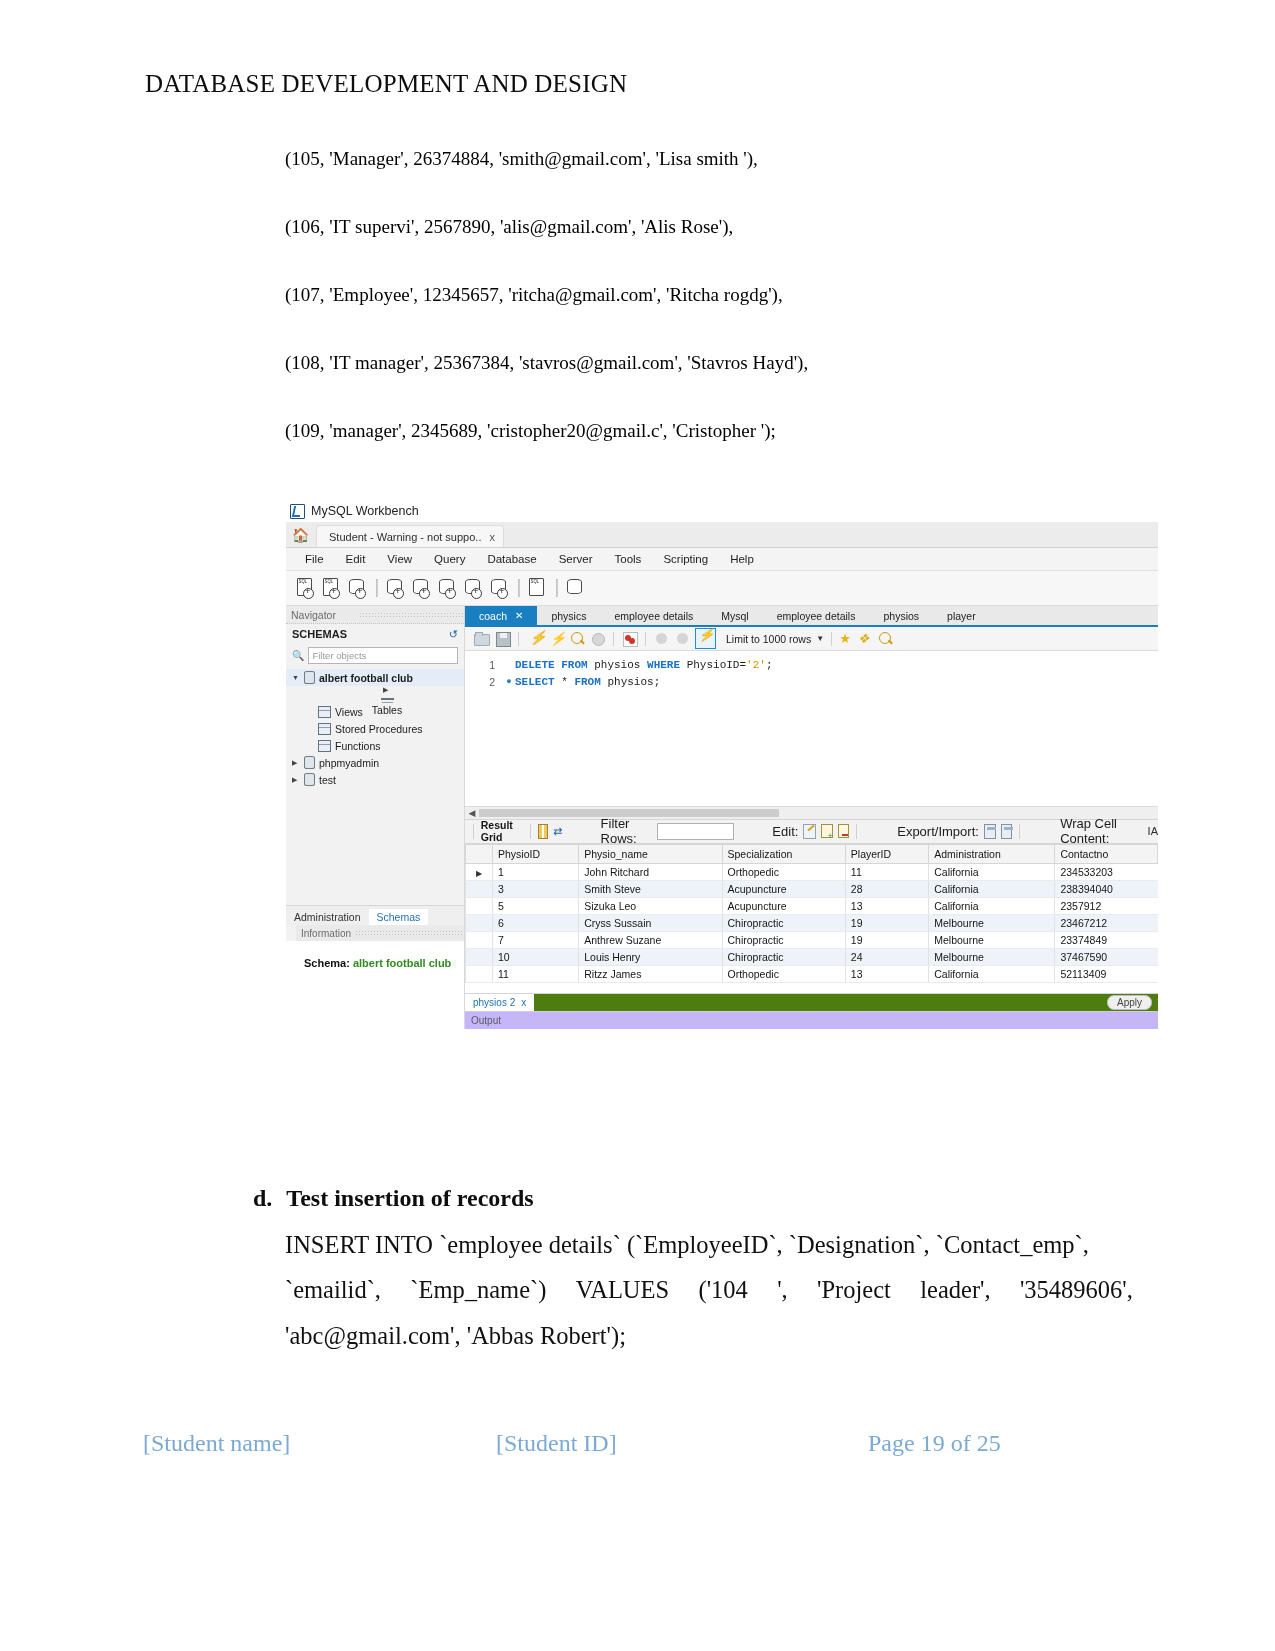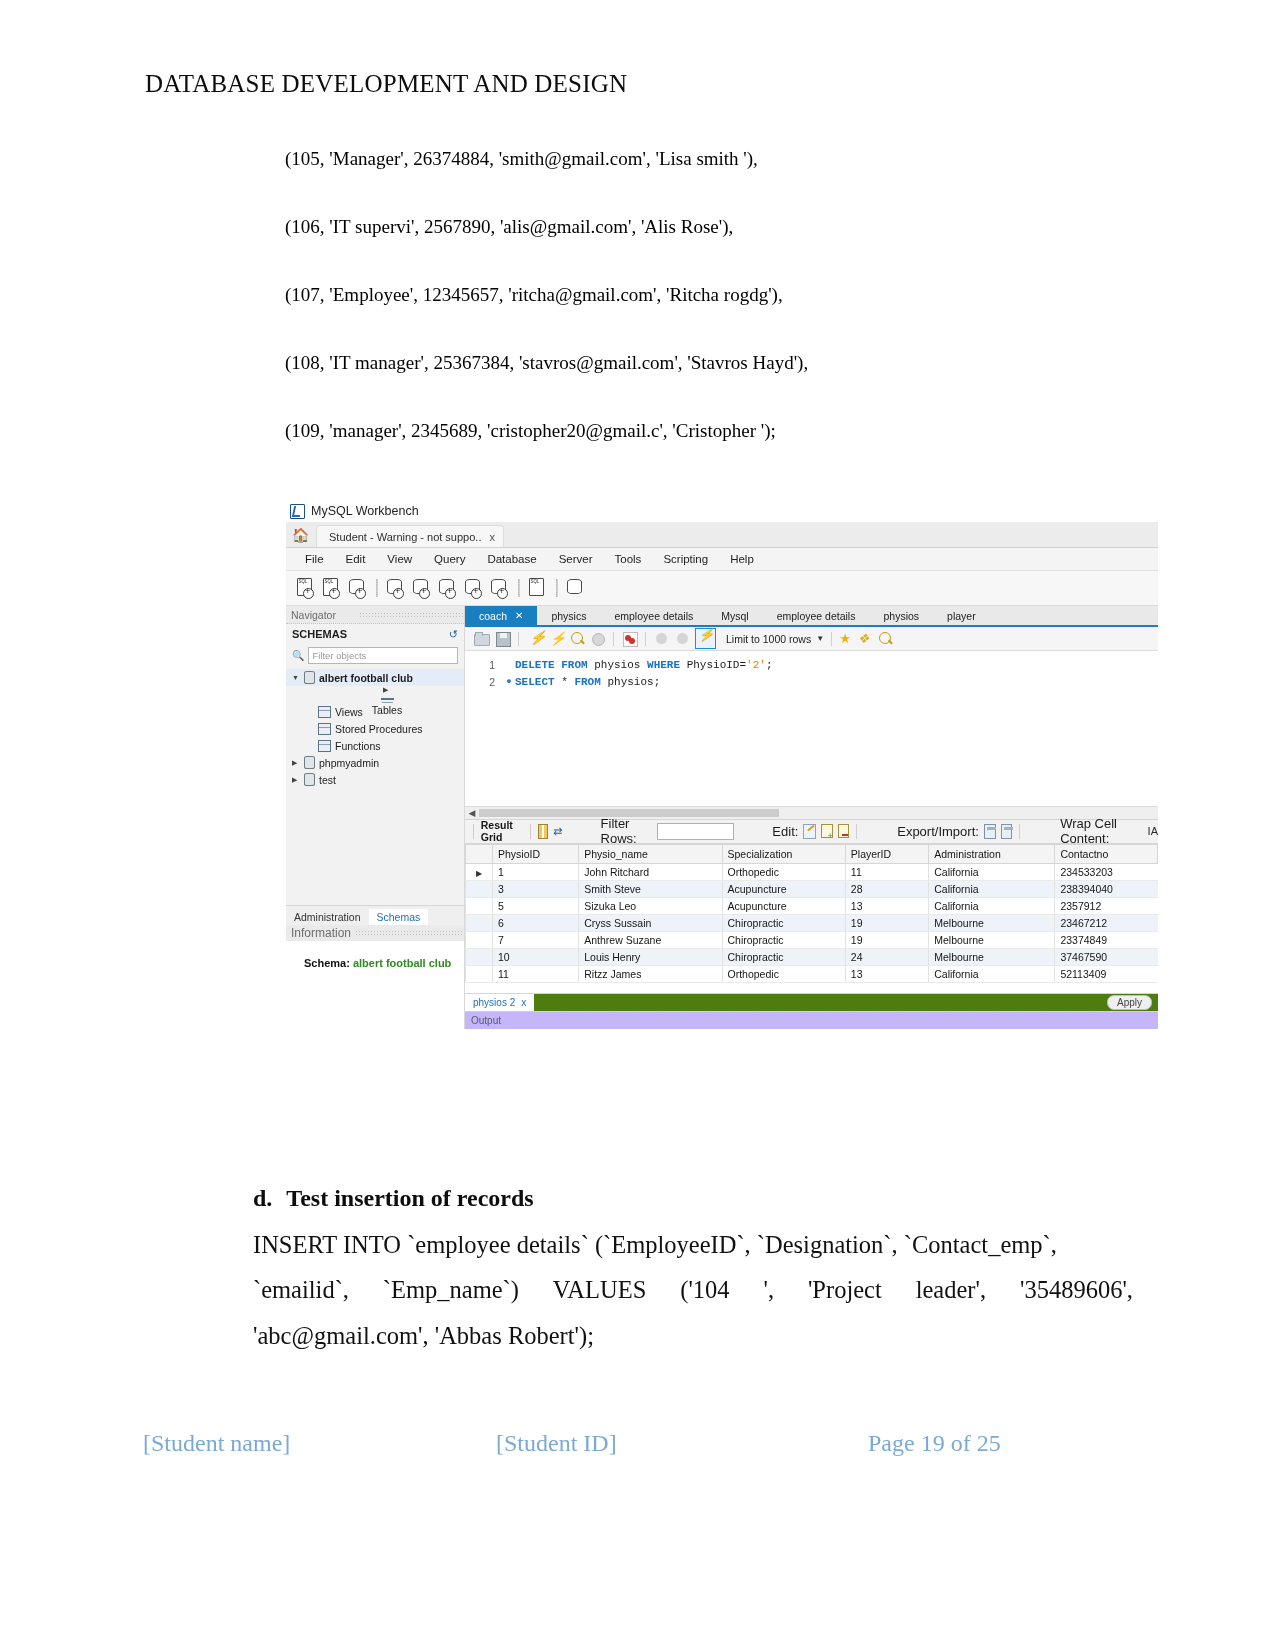--- a/index.html
+++ b/index.html
@@ -142,22 +142,22 @@
   .tname { font-size:10.5px; }
   .tname.bold { font-weight:bold; }
 
   .nav-bottom-tabs {
     margin-top:auto; height:19px; display:flex; align-items:flex-end;
     border-top:1px solid #d5d5d5; background:#efefef;
   }
   .nbt { font-size:10.5px; padding:2px 8px; color:#333; }
   .nbt.active { color:#1f6fb8; background:#ffffff; }
   .info-header {
-    height:16px; font-size:12px; color:#6e6e6e; padding-left:5px;
-    display:flex; align-items:center; background:#eaeaea;
+    height:16px; font-size:10px; color:#6e6e6e; padding-left:5px;
+    display:flex; align-items:center; background:#eaeaea;margin-left:10px;
   }
   .info-header .dots { flex:1; margin-left:4px; height:6px;
     background-image:radial-gradient(#bfbfbf 0.8px, transparent 0.9px);
     background-size:3px 3px; }
   .info-body { background:#ffffff; height:72px; padding:16px 0 0 18px; }
   .schema-label { font-size:11px; font-weight:bold; color:#111; }
   .schema-value { font-size:11px; font-weight:bold; color:#2e8b1e; }
 
   .edit-pane { flex:1; display:flex; flex-direction:column; background:#ffffff; }
   .ed-tabs { height:19px; display:flex; align-items:stretch; background:#e9e9e9;
@@ -271,21 +271,21 @@
   .output-bar .dots { flex:1; margin-left:4px; height:6px;
     background-image:radial-gradient(#c3c3c3 0.8px, transparent 0.9px);
     background-size:3px 3px; }
 
   
   .section-d {
     position:absolute; left:253px; top:1185px; width:880px;
     font-family:"Liberation Serif", serif;
   }
   .sec-head { display:flex; gap:14px; font-size:24px; font-weight:bold; color:#0d0d0d; }
-  .sec-body { margin-top:10px; font-size:24.5px; color:#111;
+  .sec-body { margin-left:32px; margin-top:10px; font-size:24.5px; color:#111;
               line-height:1.85; }
   .sec-body .j1 { display:flex; justify-content:space-between; }
   .sec-body .j1 > span { white-space:pre; }
 
   .footer { position:absolute; left:0; top:1430px; width:1275px; height:40px; }
   .footer .f {
     position:absolute; font-family:"Liberation Serif", serif;
     font-size:24px; color:#7aaad4;
   }
   .f-name { left:143px; }

